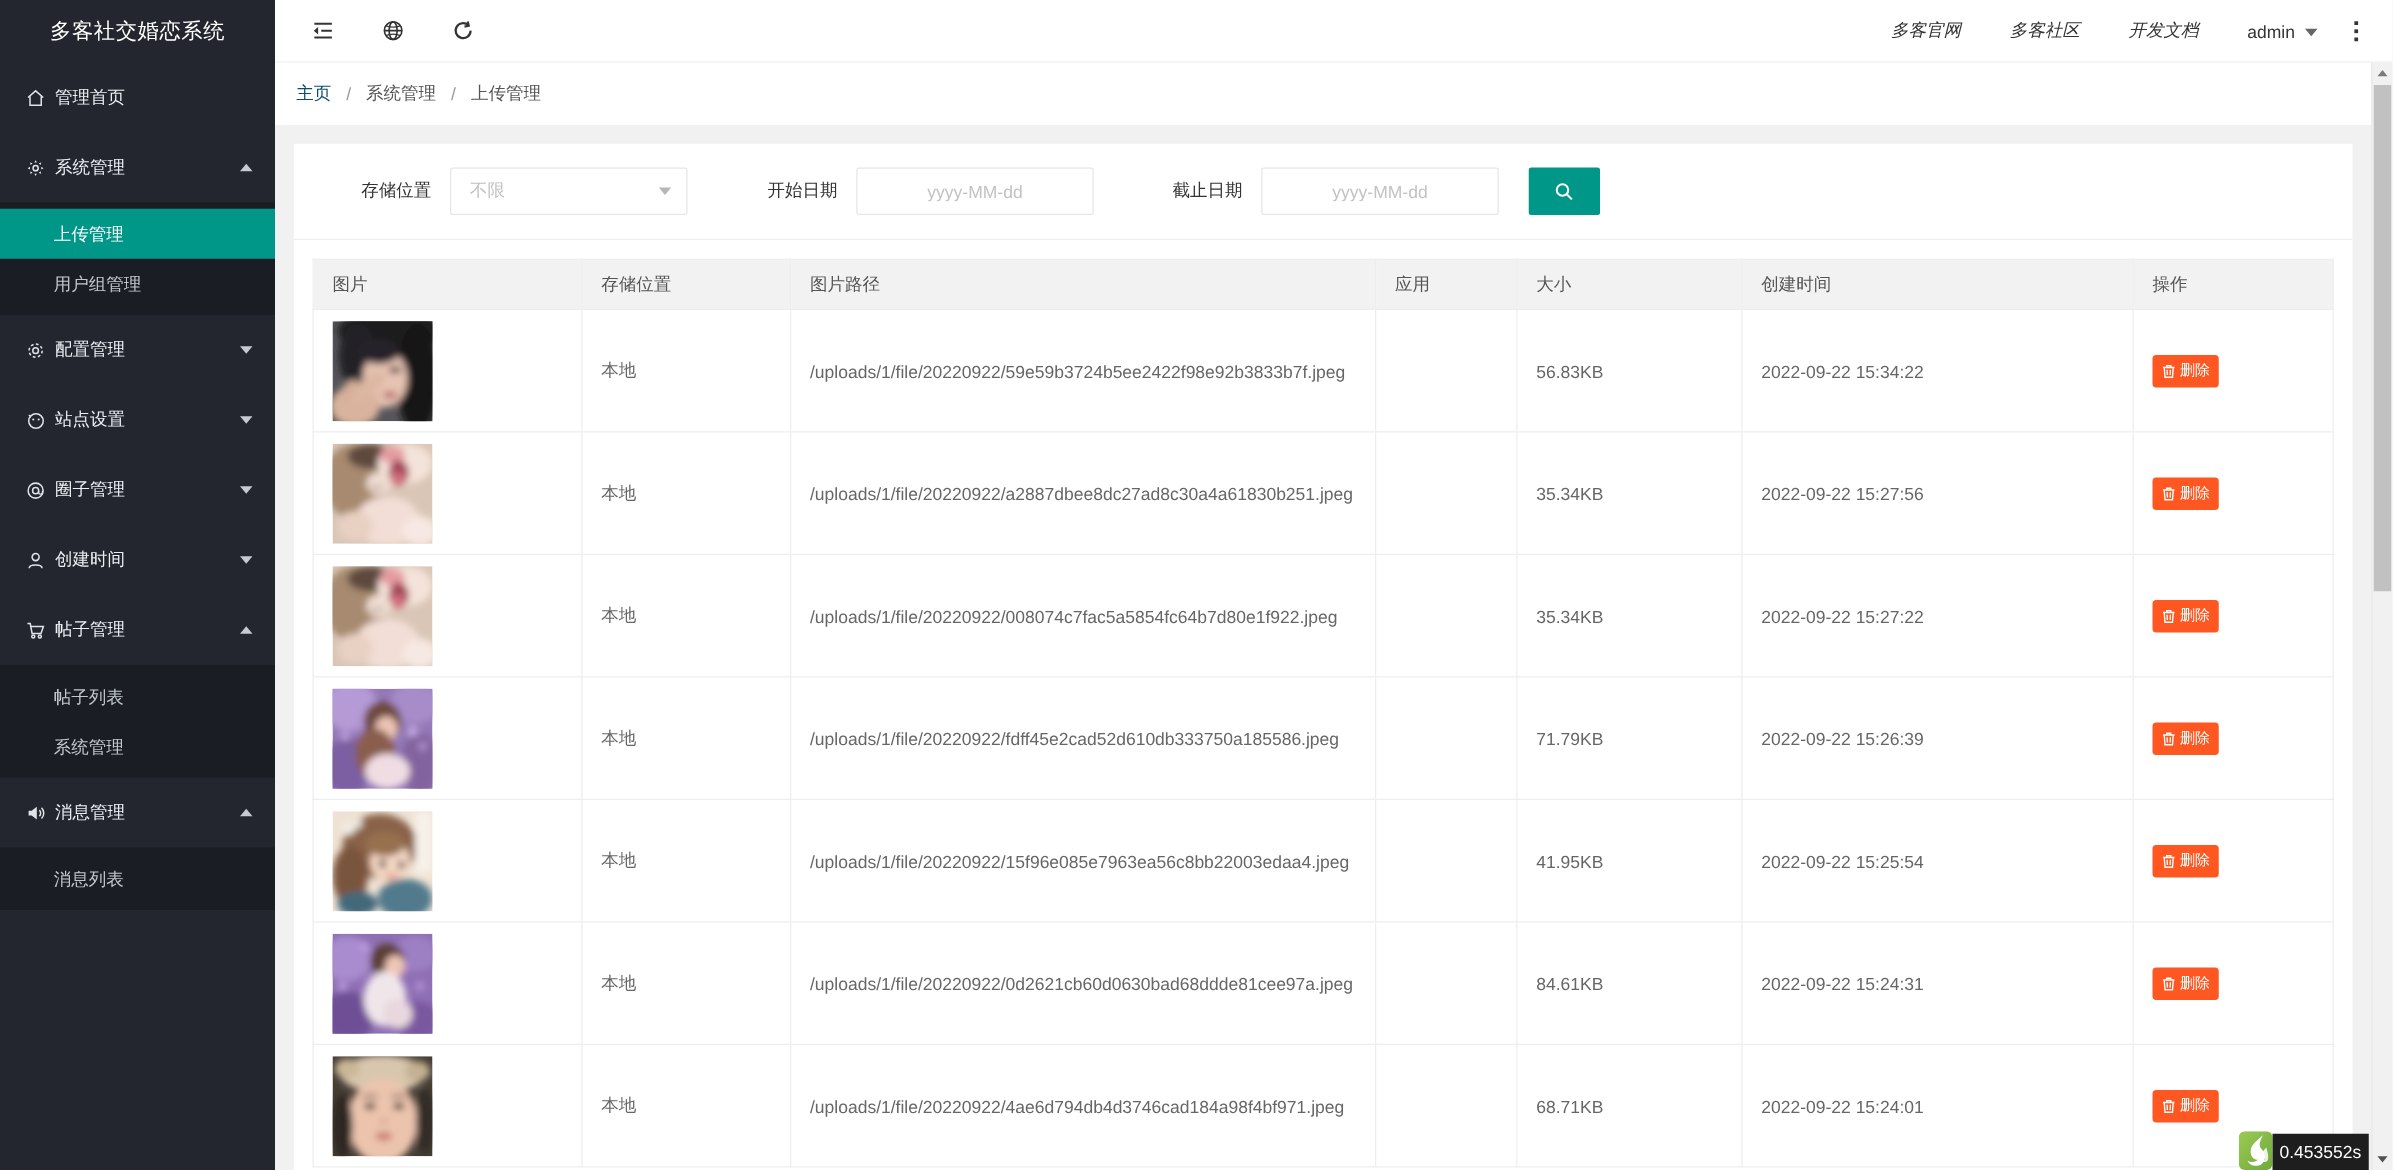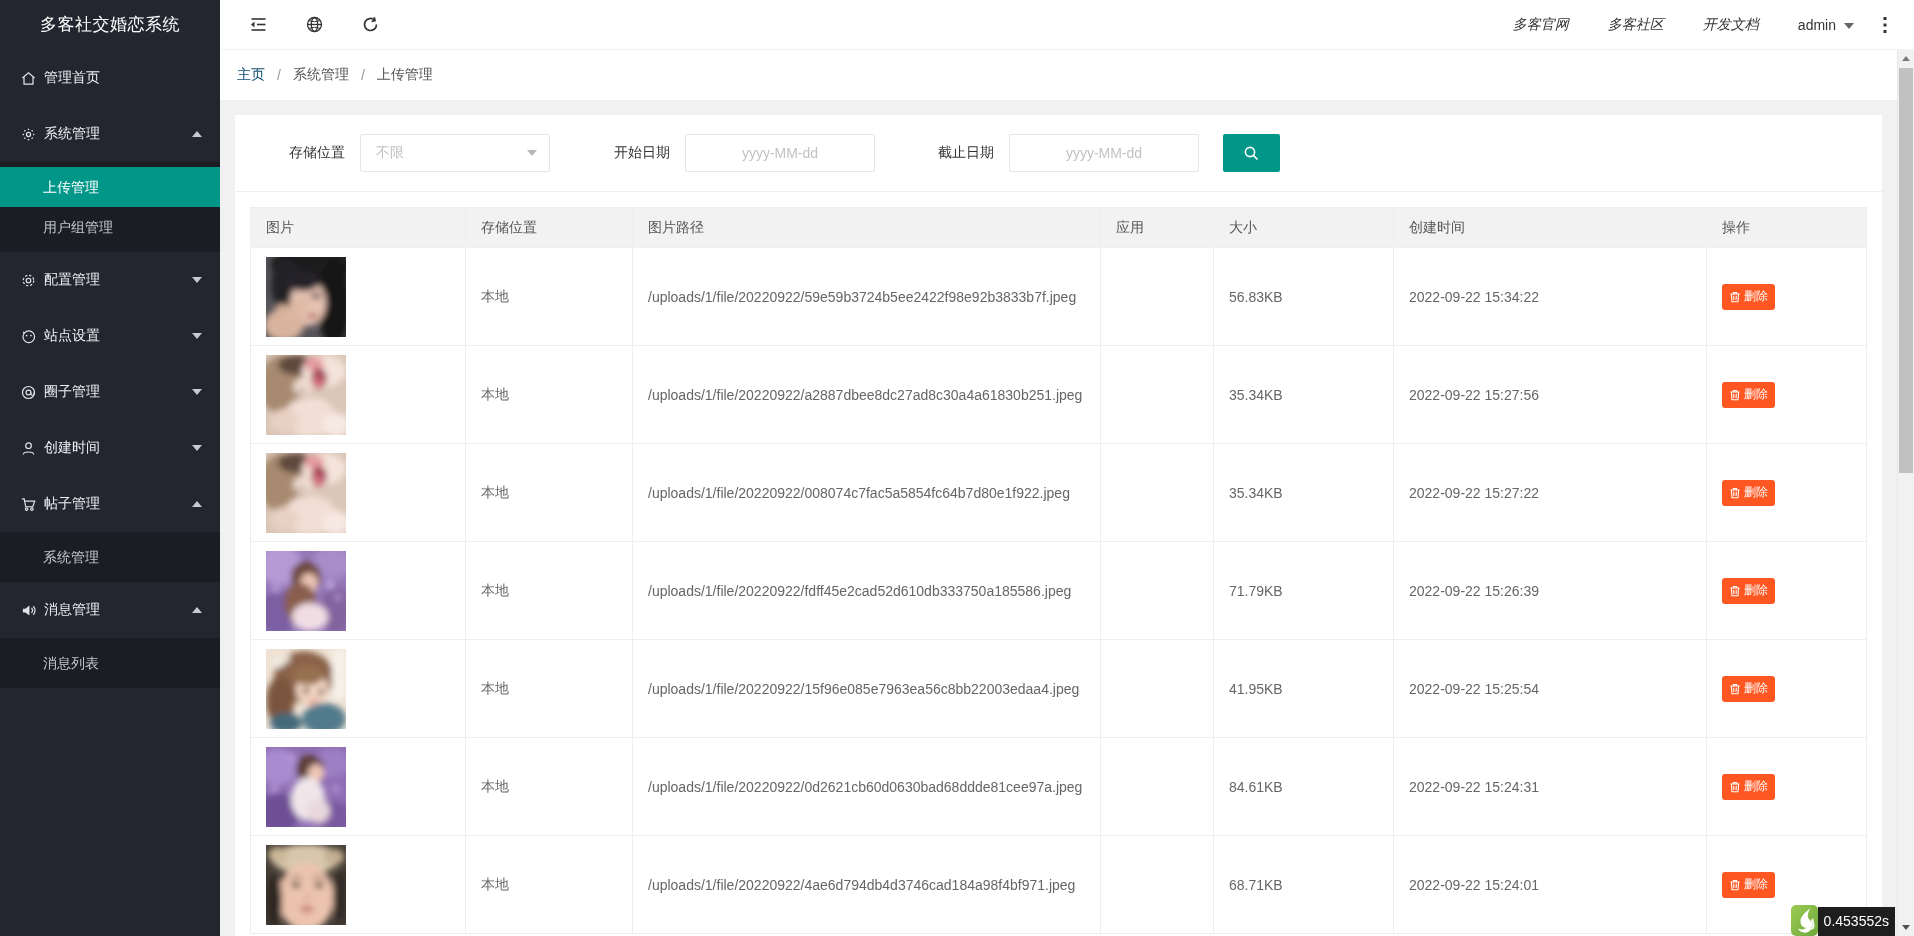--- a/index.html
+++ b/index.html
@@ -215,20 +215,21 @@
           <svg viewBox="0 0 16 16" fill="none" stroke="currentColor" stroke-width="1.3">
             <path d="M1 2 H3.4 L5 10.4 H12.6 L14.6 4.4 H4"></path>
             <circle cx="6" cy="13" r="1.3"></circle>
             <circle cx="11.6" cy="13" r="1.3"></circle>
           </svg>
         </span>
         <span class="mi-label">帖子管理</span>
         <span class="caret up"></span>
       </div>
       <div class="submenu">
+        <div class="submenu-item">帖子列表</div>
         <div class="submenu-item">系统管理</div>
       </div>
       <div class="menu-item">
         <span class="mi-icon">
           <svg viewBox="0 0 16 16" fill="none" stroke="currentColor" stroke-width="1.3">
             <path d="M2 6 V10 H4.6 L9 13.4 V2.6 L4.6 6 Z" fill="currentColor" stroke="none"></path>
             <path d="M11.2 5.4 A3.6 3.6 0 0 1 11.2 10.6 M13 3.4 A6.4 6.4 0 0 1 13 12.6"></path>
           </svg>
         </span>
         <span class="mi-label">消息管理</span>

